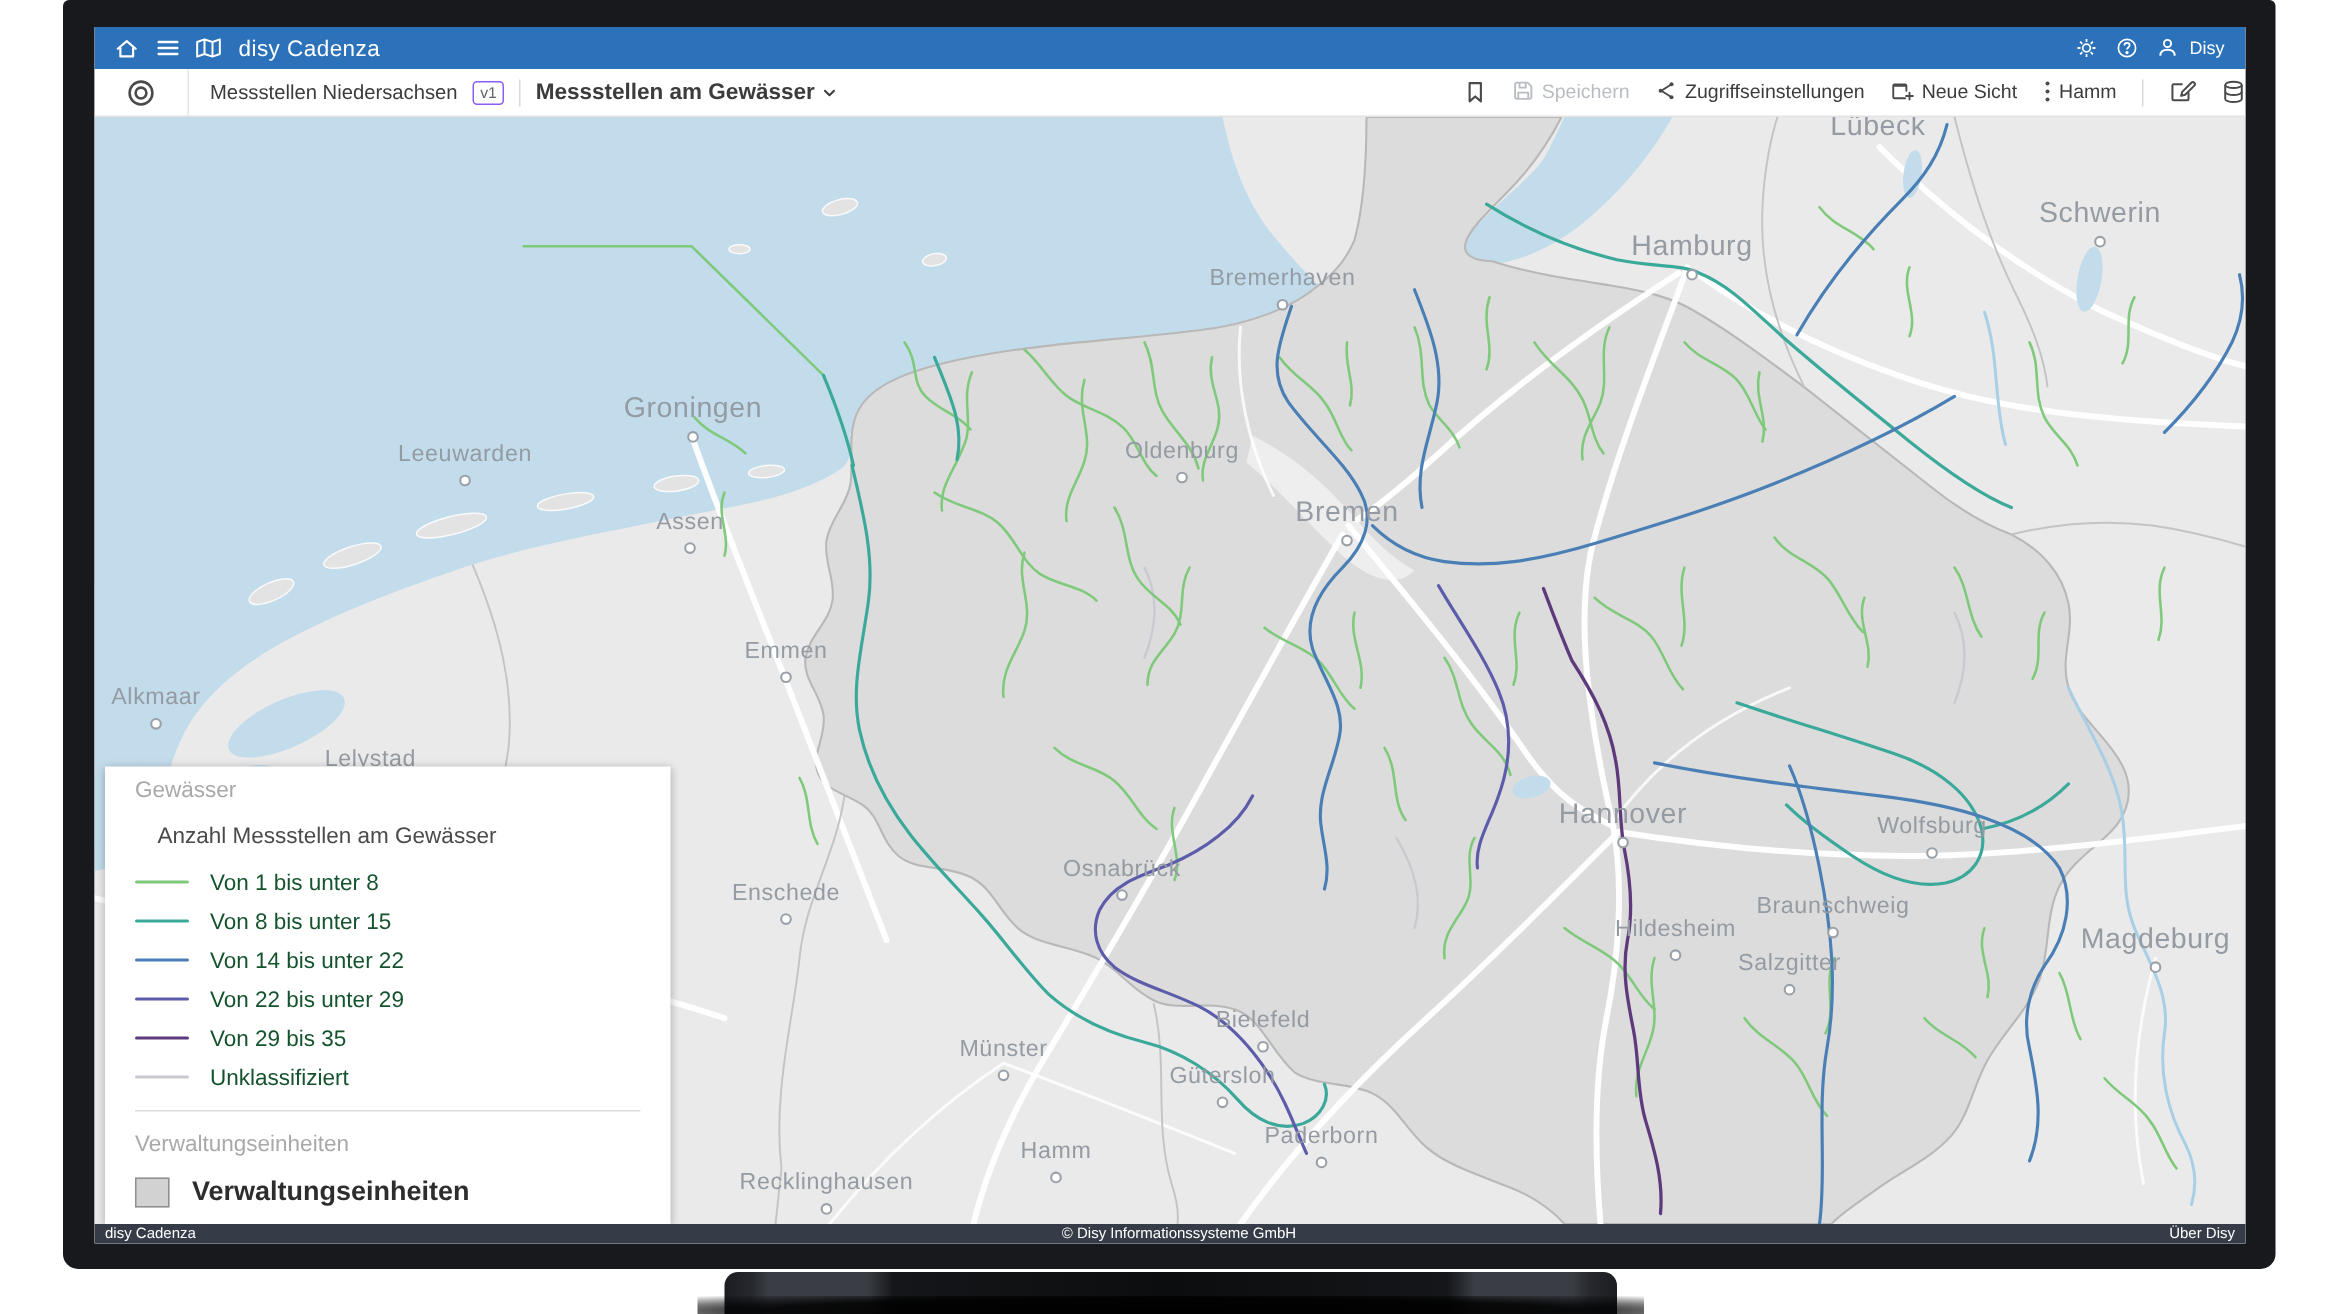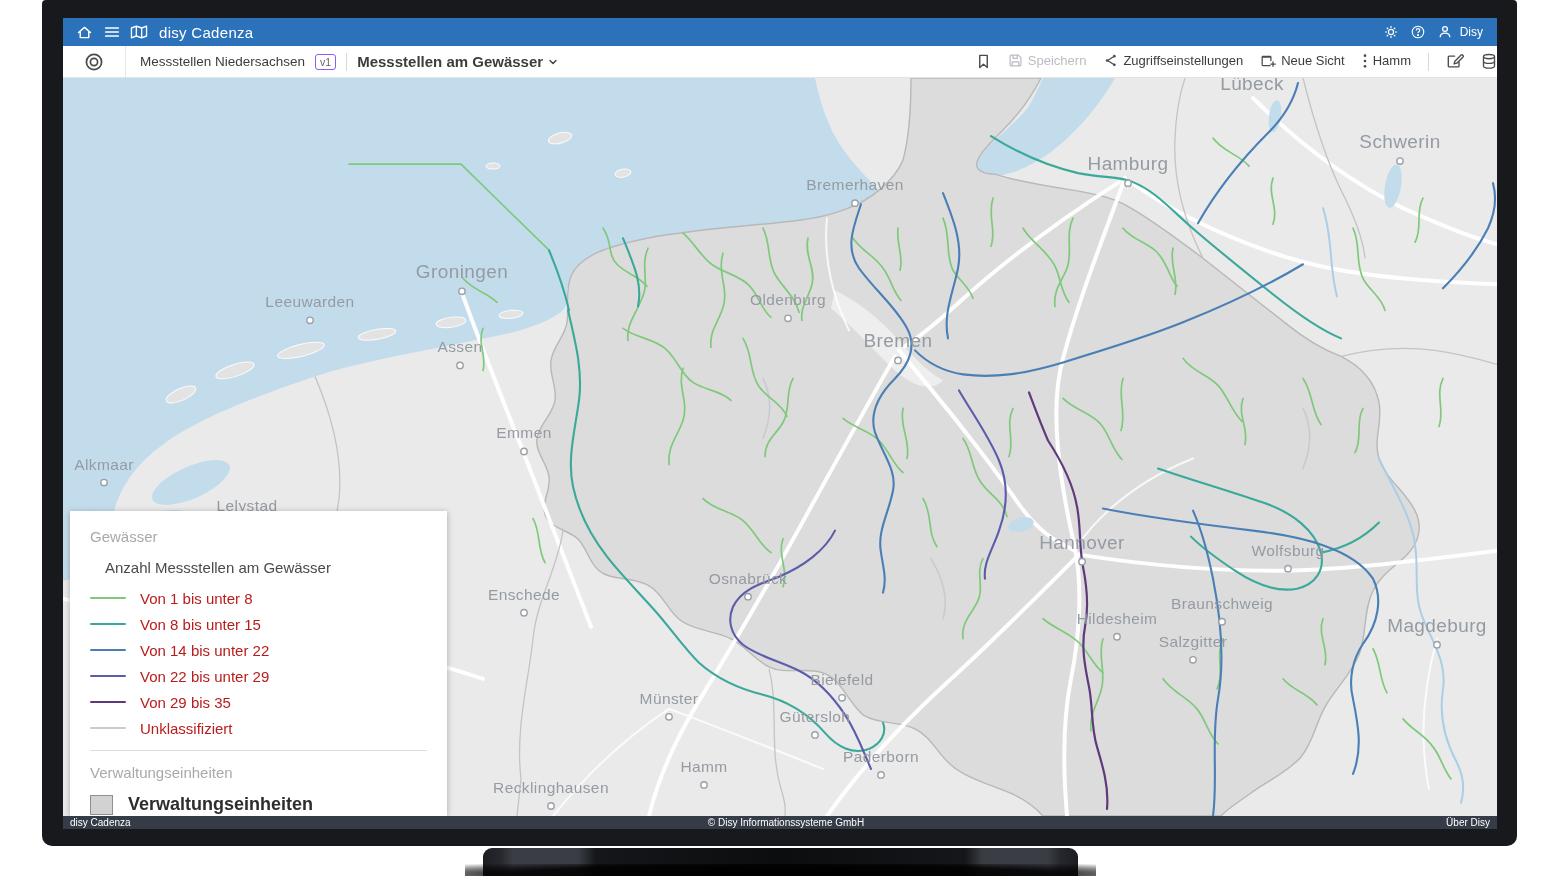--- a/index.html
+++ b/index.html
@@ -60,26 +60,26 @@
   .road.thin{stroke-width:2;opacity:.8}
   .bnd{fill:none;stroke:#c4c4c4;stroke-width:1.3}
   .isl{fill:#e3e3e3;stroke:#fafafa;stroke-width:1}
   .city-label{fill:var(--labelc);font-size:15.5px;letter-spacing:.4px;text-anchor:middle;
               font-family:"Liberation Sans",sans-serif}
   .city-label.big{font-size:19px}
   .city-dot{fill:#fff;stroke:#9aa0a7;stroke-width:1.4}
 
   
   .legend{position:absolute;left:7px;top:433px;bottom:0;width:377px;background:#fff;
-          box-shadow:0 1px 6px rgba(0,0,0,.28);padding:17px 20px 0 20px;overflow:hidden;z-index:5}
+          box-shadow:0 1px 6px rgba(0,0,0,.28);padding:7px 20px 0 20px;overflow:hidden;z-index:5}
   .lg-group{color:#a9a9a9;font-size:15px}
   .lg-layer{color:#4a4a4a;font-size:15px;margin:14px 15px 9px}
   .lg-row{display:flex;align-items:center;height:26px;gap:14px}
   .lg-line{width:36px;height:2px;border-radius:1px;flex:none}
-  .lg-label{font-size:15px;color:#b91c1c}
+  .lg-label{font-size:15px;color:#14532d}
   .lg-div{border-top:1px solid #ddd;margin:9px 0 13px}
   .lg-admin{display:flex;align-items:center;gap:15px;margin-top:13px}
   .lg-sq{width:23px;height:20px;border:1px solid #8f8f8f;background:#d2d2d2;flex:none}
   .lg-admin-label{font-size:18px;font-weight:700;color:#2d2d2d}
 
   
   .statusbar{height:13px;background:#353c47;color:#fff;font-size:10px;display:flex;
              align-items:center;padding:0 7px;position:relative;flex:none;z-index:6}
   .sb-center{position:absolute;left:12px;right:0;text-align:center;pointer-events:none}
   .sb-right{margin-left:auto;cursor:pointer}

